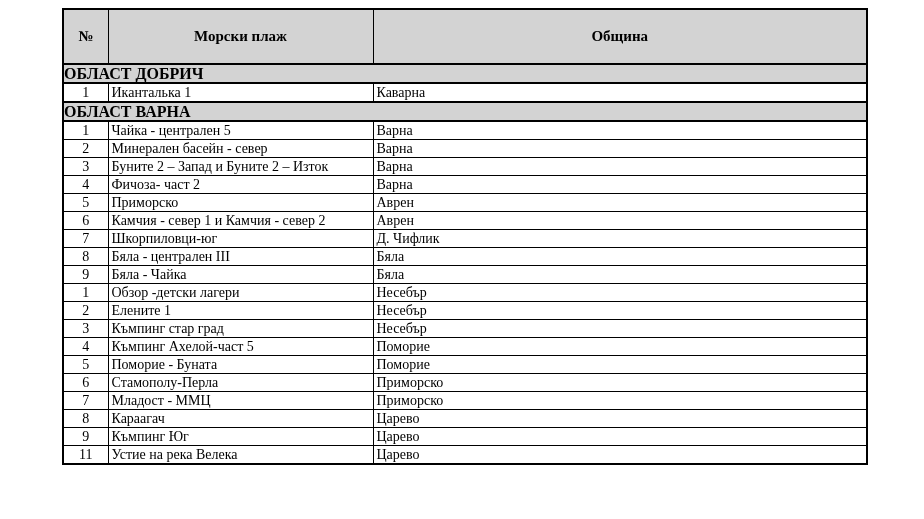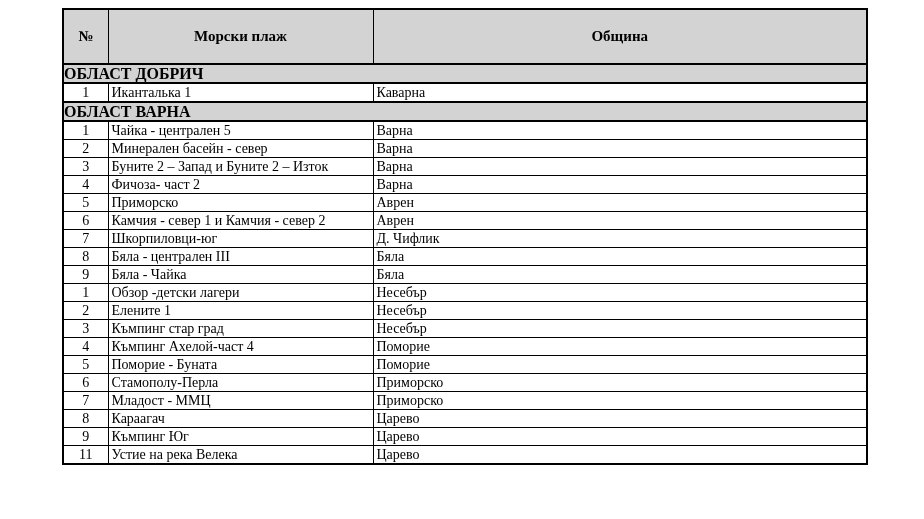--- a/index.html
+++ b/index.html
@@ -148,21 +148,21 @@
           <td class="cell-beach">Елените 1</td>
           <td class="cell-muni">Несебър</td>
         </tr>
         <tr class="data-row">
           <td class="cell-num">3</td>
           <td class="cell-beach">Къмпинг стар град</td>
           <td class="cell-muni">Несебър</td>
         </tr>
         <tr class="data-row">
           <td class="cell-num">4</td>
-          <td class="cell-beach">Къмпинг Ахелой-част 4</td>
+          <td class="cell-beach">Къмпинг Ахелой-част 5</td>
           <td class="cell-muni">Поморие</td>
         </tr>
         <tr class="data-row">
           <td class="cell-num">5</td>
           <td class="cell-beach">Поморие - Буната</td>
           <td class="cell-muni">Поморие</td>
         </tr>
         <tr class="data-row">
           <td class="cell-num">6</td>
           <td class="cell-beach">Стамополу-Перла</td>

